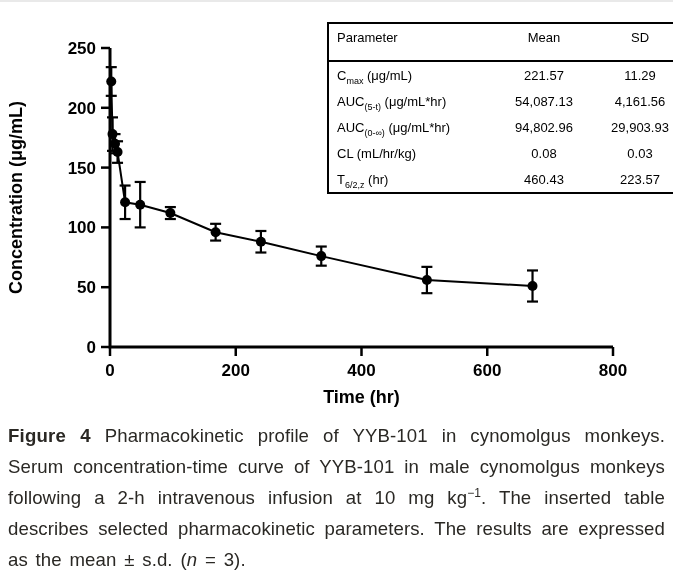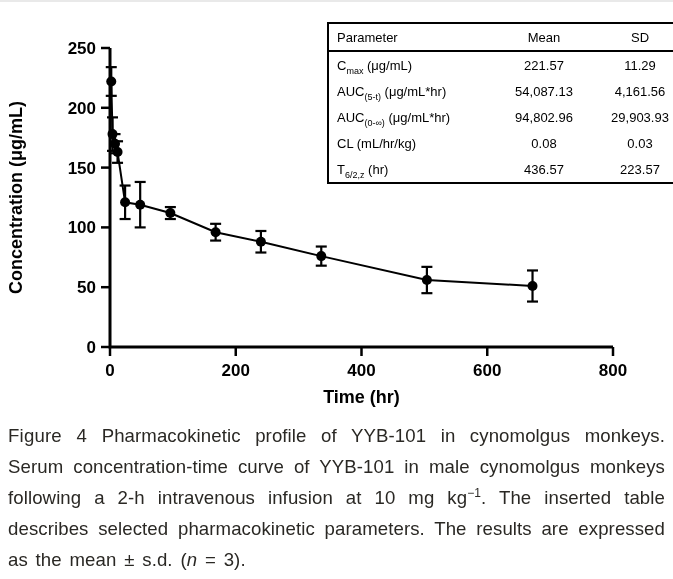--- a/index.html
+++ b/index.html
@@ -11,33 +11,33 @@
   .chart-area{position:absolute;left:0;top:0;width:673px;height:420px;}
   #plot{position:absolute;left:0;top:0;}
   .tick{font-family:"Liberation Sans",sans-serif;font-size:17px;font-weight:700;fill:#000;}
   .axlabel{font-family:"Liberation Sans",sans-serif;font-size:18px;font-weight:700;fill:#000;}
   table.inset{
     position:absolute;left:327px;top:22px;width:306px;background:#fff;
     border-collapse:collapse;border:2px solid #000;
     font-size:13px;color:#000;table-layout:fixed;
   }
   table.inset th{
-    font-weight:400;text-align:left;padding:6px 8px 5px;border-bottom:2px solid #000;
+    font-weight:400;text-align:left;padding:6px 8px 15px;border-bottom:2px solid #000;
   }
   table.inset td{padding:6px 8px 5px;text-align:left;}
   table.inset th:nth-child(1){width:146px;}
   table.inset th:nth-child(2),table.inset td:nth-child(2){width:90px;text-align:center;margin-top:9px;}
   table.inset th:nth-child(3),table.inset td:nth-child(3){width:70px;text-align:center;}
   table.inset sub{font-size:9px;line-height:0;}
   .caption{
     position:absolute;left:8px;top:420px;width:657px;margin:0;
     text-align:justify;font-size:18.6px;line-height:31px;color:#2a2824;
     word-spacing:2.5px;letter-spacing:0.1px;
   }
-  .caption b{font-weight:400;letter-spacing:0.2px;}
+  .caption b{font-weight:700;letter-spacing:0.2px;}
   .caption i{font-style:italic;}
   .caption sup{font-size:12px;line-height:0;}
 </style>
 </head>
 <body>
 
 <div class="page">
   <div class="top-edge"></div>
 
   <div class="chart-area">
@@ -142,21 +142,21 @@
             <td>94,802.96</td>
             <td>29,903.93</td>
           </tr>
           <tr>
             <td><span>CL</span><span> (mL/hr/kg)</span></td>
             <td>0.08</td>
             <td>0.03</td>
           </tr>
           <tr>
             <td><span>T</span><sub>6/2,z</sub><span> (hr)</span></td>
-            <td>436.57</td>
+            <td>460.43</td>
             <td>223.57</td>
           </tr>
         </tbody>
     </table>
   </div>
 
   <p class="caption"><b>Figure 4</b><span> Pharmacokinetic profile of YYB-101 in cynomolgus monkeys. Serum concentration-time curve of YYB-101 in male cynomolgus monkeys following a 2-h intravenous infusion at 10 mg kg</span><sup>−1</sup><span>. The inserted table describes selected pharmacokinetic parameters. The results are expressed as the mean ± s.d. (</span><i>n</i><span> = 3).</span></p>
 </div>
 
 </body></html>

